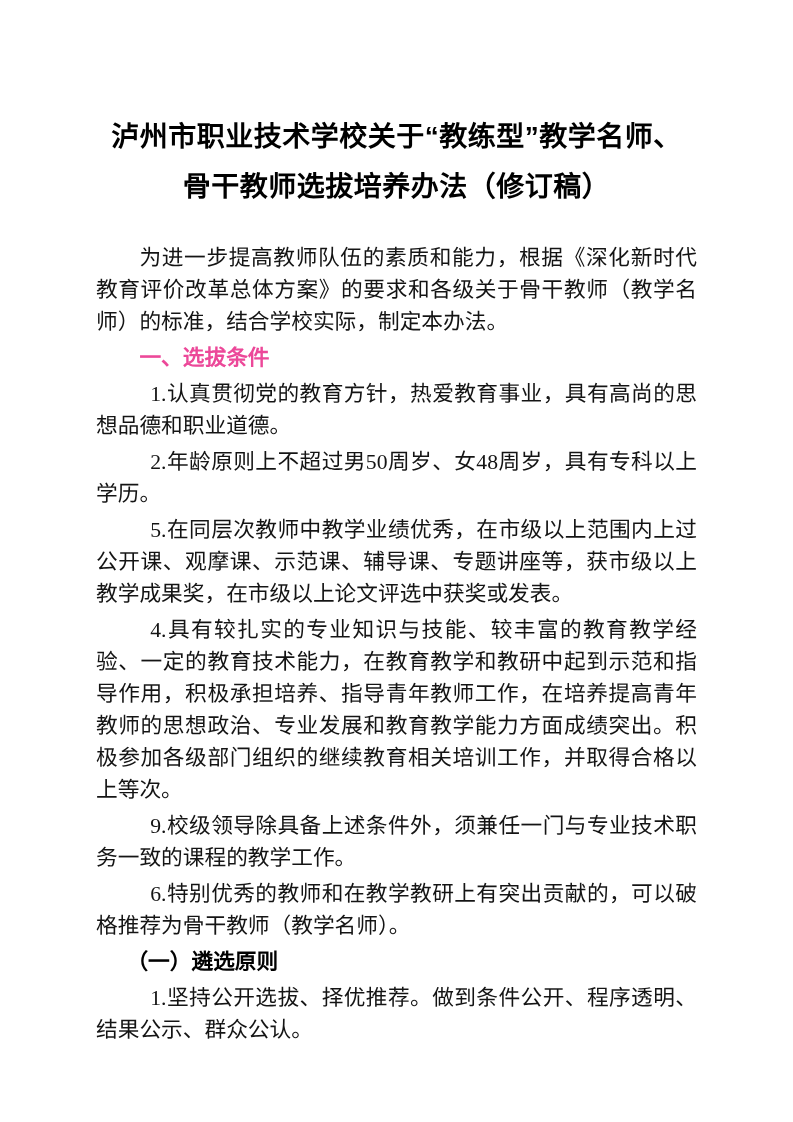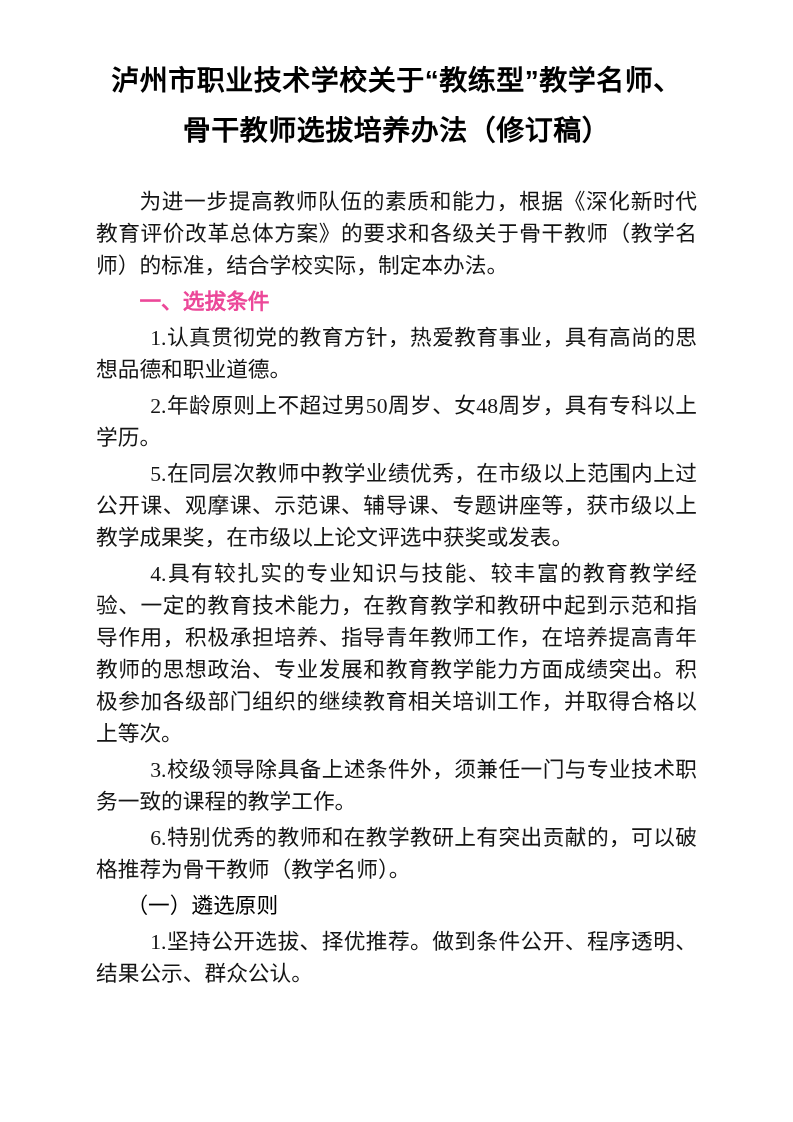--- a/index.html
+++ b/index.html
@@ -7,21 +7,21 @@
     padding: 0;
     background: #ffffff;
   }
   .page {
     position: relative;
     width: 793px;
     height: 1122px;
     box-sizing: border-box;
     background: #ffffff;
     color: #000000;
-    padding: 56px 92px 0 92px;
+    padding: 112px 92px 0 92px;
     overflow: hidden;
     font-family: "Liberation Serif", "DejaVu Serif", serif;
   }
   .doc-title {
     text-align: center;
     font-family: "Liberation Sans", "DejaVu Sans", sans-serif;
     font-weight: bold;
     font-size: 28px;
     line-height: 50px;
     margin: 0 0 30px 0;
@@ -44,39 +44,39 @@
     text-indent: 2.5em;
   }
   .doc-body p.para.heading {
     font-family: "Liberation Sans", "DejaVu Sans", sans-serif;
     font-weight: bold;
     color: #ec4899;
     text-indent: 2em;
   }
   .doc-body p.para.subheading {
     font-family: "Liberation Sans", "DejaVu Sans", sans-serif;
-    font-weight: normal;
+    font-weight: bold;
     color: #000000;
     text-indent: 1.4em;
   }
 </style>
 </head>
 <body>
 
 <div class="page">
   <h1 class="doc-title">
     <span class="title-line">泸州市职业技术学校关于“教练型”教学名师、</span>
     <span class="title-line">骨干教师选拔培养办法（修订稿）</span>
   </h1>
 
   <div class="doc-body">
     <p class="para">为进一步提高教师队伍的素质和能力，根据《深化新时代教育评价改革总体方案》的要求和各级关于骨干教师（教学名师）的标准，结合学校实际，制定本办法。</p>
     <p class="para heading">一、选拔条件</p>
     <p class="para item">1.认真贯彻党的教育方针，热爱教育事业，具有高尚的思想品德和职业道德。</p>
     <p class="para item">2.年龄原则上不超过男50周岁、女48周岁，具有专科以上学历。</p>
     <p class="para item">5.在同层次教师中教学业绩优秀，在市级以上范围内上过公开课、观摩课、示范课、辅导课、专题讲座等，获市级以上教学成果奖，在市级以上论文评选中获奖或发表。</p>
     <p class="para item">4.具有较扎实的专业知识与技能、较丰富的教育教学经验、一定的教育技术能力，在教育教学和教研中起到示范和指导作用，积极承担培养、指导青年教师工作，在培养提高青年教师的思想政治、专业发展和教育教学能力方面成绩突出。积极参加各级部门组织的继续教育相关培训工作，并取得合格以上等次。</p>
-    <p class="para item">3.校级领导除具备上述条件外，须兼任一门与专业技术职务一致的课程的教学工作。</p>
+    <p class="para item">9.校级领导除具备上述条件外，须兼任一门与专业技术职务一致的课程的教学工作。</p>
     <p class="para item">6.特别优秀的教师和在教学教研上有突出贡献的，可以破格推荐为骨干教师（教学名师）。</p>
     <p class="para subheading">（一）遴选原则</p>
     <p class="para item">1.坚持公开选拔、择优推荐。做到条件公开、程序透明、结果公示、群众公认。</p>
   </div>
 </div>
 
 </body></html>

